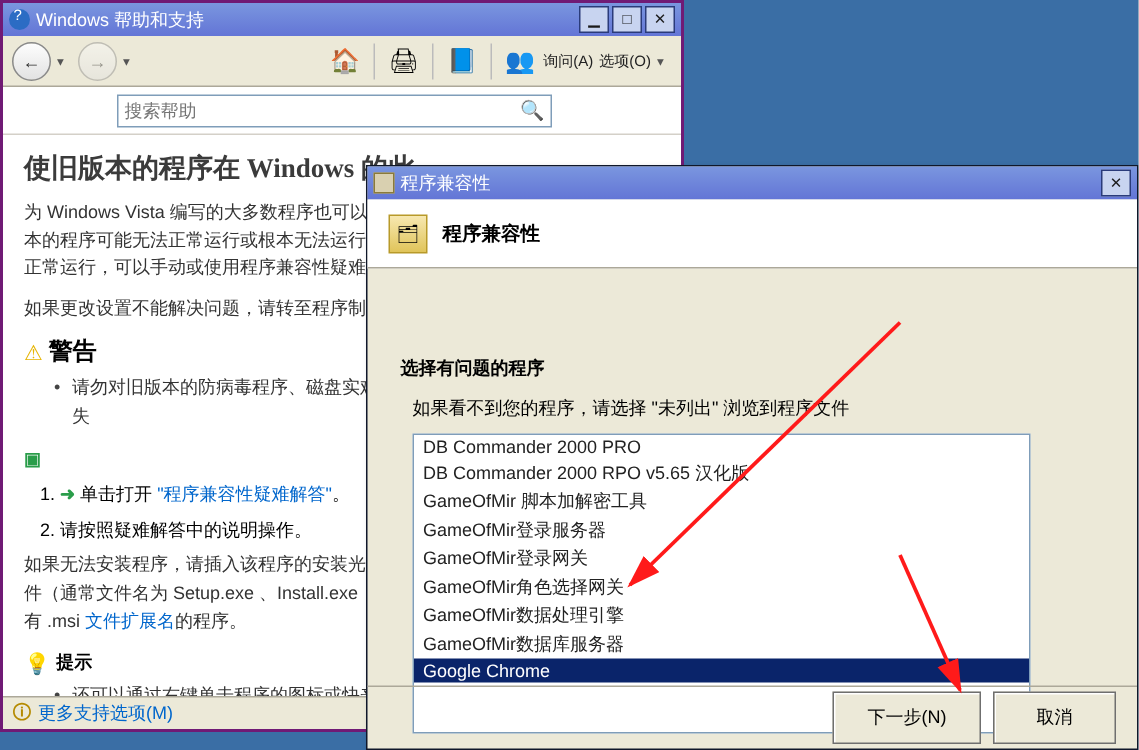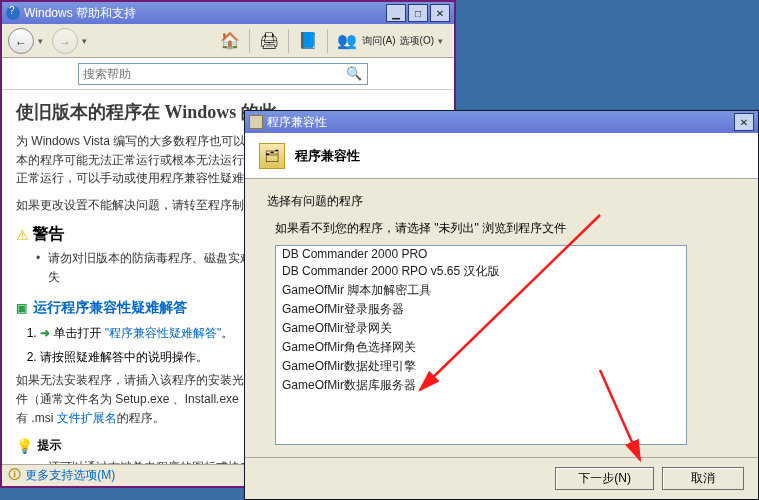--- a/index.html
+++ b/index.html
@@ -105,36 +105,36 @@
     display:flex; align-items:center; padding:0 14px; gap:10px;
   }
   .wizhead .whicon{
     width:26px; height:26px; background:linear-gradient(#f7e8b0,#e0c45a); border:1px solid #b89a2a;
     display:flex; align-items:center; justify-content:center;
   }
   .wizhead b{ font-size:13px;}
   .wizbody{
     padding:14px 22px 8px 22px;
   }
-  .wizbody .lbl{ font-size:12px; font-weight:normal; margin-bottom:10px;}
+  .wizbody .lbl{ font-size:12px; font-weight:bold; margin-bottom:10px;margin-top:44px;}
   .wizbody .sub{ font-size:12px; margin-bottom:8px; margin-left:8px;}
   .listbox{
     margin-left:8px; width:412px; height:200px;
     border:1px solid #7f9db9; background:#fff; overflow:hidden;
     font-size:12px; color:#222;
   }
   .listbox .item{ padding:1px 6px; white-space:nowrap; cursor:pointer;}
   .listbox .item.selected{ background:#0a246a; color:#fff; }
   .wizfooter{
     position:absolute; left:0; bottom:0; width:100%; height:42px;
     border-top:1px solid #aca899;
     display:flex; align-items:center; justify-content:flex-end; gap:8px; padding:0 14px;
   }
   .btn{
-    min-width:82px; height:23px; background:#ece9d8;
+    min-width:82px; height:35px; background:#ece9d8;
     border:1px solid #6f6f6f; font-size:12px; cursor:pointer;
     box-shadow: inset 1px 1px 0 #fff; padding:0 22px;
   }
 
   
   .arrow-svg{ position:absolute; left:0; top:0; width:759px; height:500px; pointer-events:none;}
 </style>
 </head>
 <body>
 
@@ -185,21 +185,20 @@
     <div class="warnrow">
       <span class="wicon">⚠</span>
       <b>警告</b>
     </div>
     <ul class="bulleted">
       <li>请勿对旧版本的防病毒程序、磁盘实难解答，因为这样可能会导致数据丢失</li>
     </ul>
 
     <h2 class="sect">
       <span class="arr">▣</span>
-      <span>运行程序兼容性疑难解答</span>
     </h2>
     <ol class="steps">
       <li>
         <span class="greenarr">➜</span>
         <span>单击打开</span>
         <span class="linklike">"程序兼容性疑难解答"</span><span>。</span>
       </li>
       <li>请按照疑难解答中的说明操作。</li>
     </ol>
 
@@ -242,20 +241,21 @@
     <div class="sub">如果看不到您的程序，请选择 "未列出" 浏览到程序文件</div>
     <div class="listbox" id="program-list">
         <div class="item">DB Commander 2000 PRO</div>
         <div class="item">DB Commander 2000 RPO v5.65 汉化版</div>
         <div class="item">GameOfMir 脚本加解密工具</div>
         <div class="item">GameOfMir登录服务器</div>
         <div class="item">GameOfMir登录网关</div>
         <div class="item">GameOfMir角色选择网关</div>
         <div class="item">GameOfMir数据处理引擎</div>
         <div class="item">GameOfMir数据库服务器</div>
+        <div class="item selected">Google Chrome</div>
       </div>
   </div>
 
   <div class="wizfooter">
     <button class="btn">下一步(N)</button>
     <button class="btn">取消</button>
   </div>
 </div>
 
 <svg class="arrow-svg">

